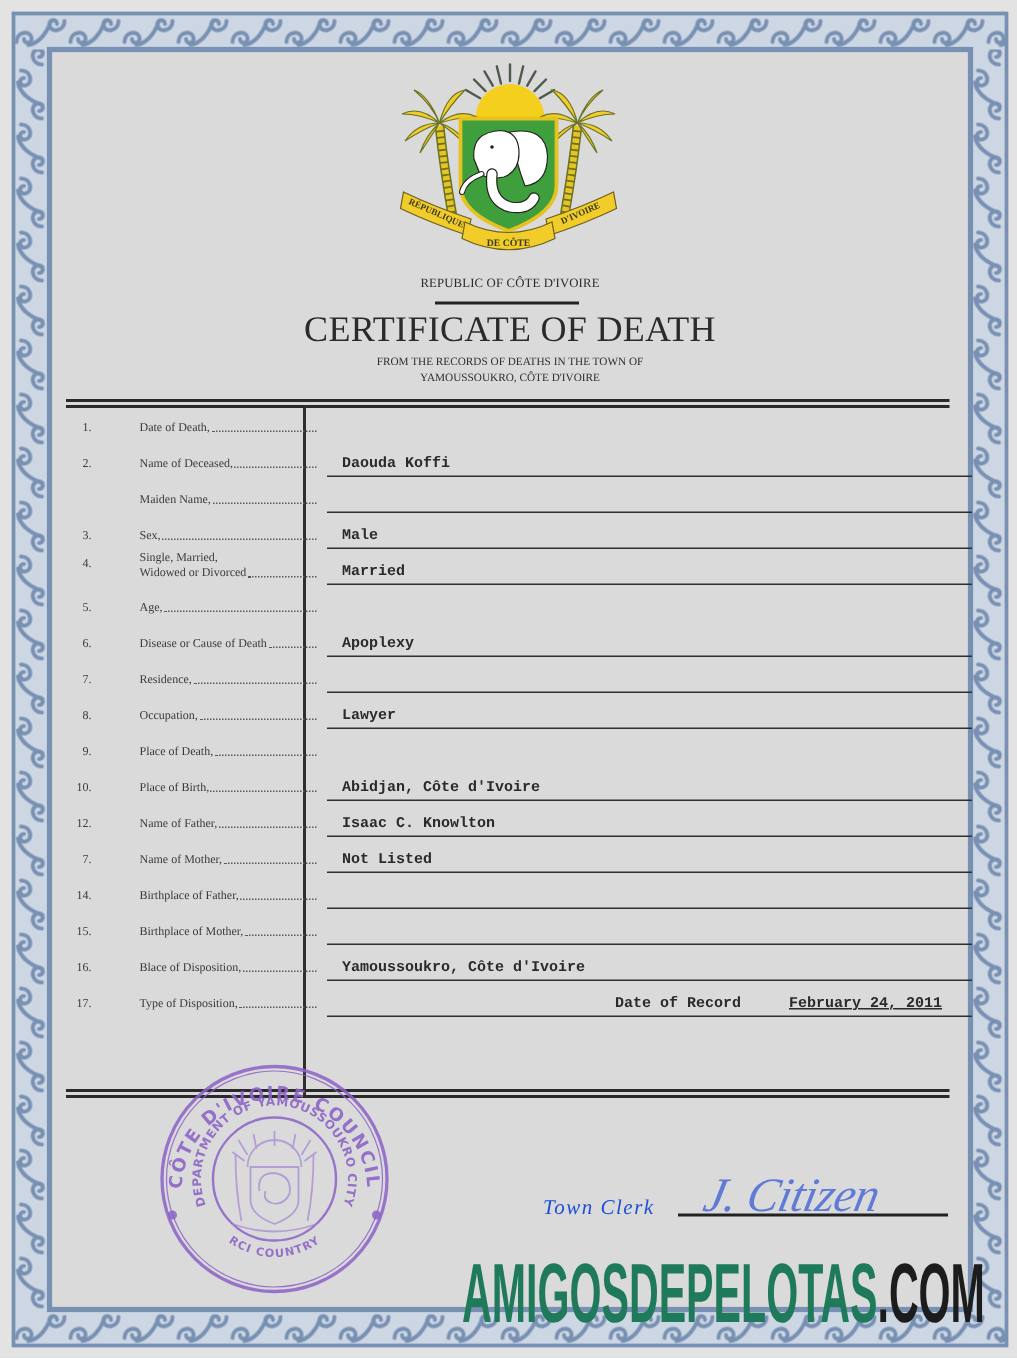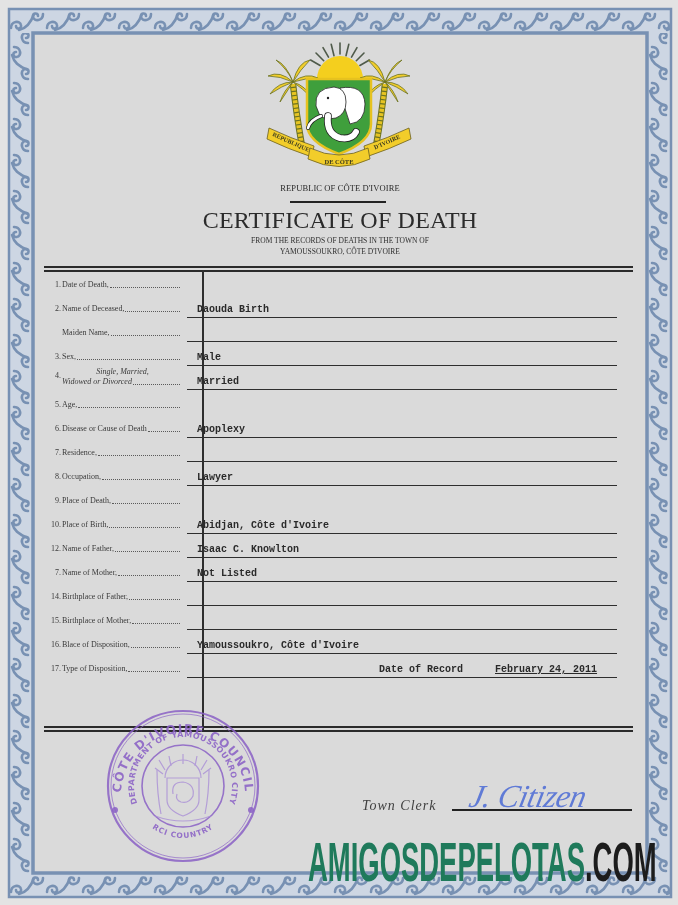--- a/index.html
+++ b/index.html
@@ -23,39 +23,39 @@
 
     .dbl { position:absolute; left:44px; width:589px; height:2px;
       border-top:2px solid #2a2a2a; border-bottom:2px solid #2a2a2a; }
     .dbl-top { top:266px; }
     .dbl-bottom { top:726px; }
     .divider { position:absolute; left:202px; top:270px; width:1.5px; height:462px; background:#2e2e2e; }
 
     .form { position:absolute; left:44px; top:270px; width:589px; }
     .row { display:flex; height:24px; align-items:flex-end; }
     .num { width:17px; text-align:right; font-size:8px; line-height:10px; color:#3a3a3a; padding-bottom:4px; flex:none; }
-    .label { width:121px; margin-left:1px; display:flex; align-items:flex-end; font-size:8px; line-height:10px;
-      color:#3a3a3a; padding-bottom:4px; white-space:nowrap; flex:none;text-align:center; }
-    .label.two { flex-direction:column; align-items:stretch; padding-bottom:3px;font-style:italic; }
+    .label { width:121px; margin-left:32px; display:flex; align-items:flex-end; font-size:8px; line-height:10px;
+      color:#3a3a3a; padding-bottom:4px; white-space:nowrap; flex:none; }
+    .label.two { flex-direction:column; align-items:stretch; padding-bottom:3px; }
     .label .l2 { display:flex; align-items:flex-end; }
     .num.top { align-self:flex-start; padding-top:5px; padding-bottom:0; }
     .leader { flex:1; border-bottom:1px dotted #5a5a5a; margin:0 3px 2px 1px; min-width:6px; height:0; }
     .value { margin-left:4px; width:430px; height:24px; box-sizing:border-box; flex:none;
       border-bottom:1.5px solid #2e2e2e; padding-left:10px; padding-bottom:1px;
       display:flex; align-items:flex-end;
       font-family:"Liberation Mono", monospace; font-size:10px; line-height:12px; font-weight:bold;
       color:#2a2a2a; white-space:pre; position:relative; }
     .rec { position:absolute; bottom:1px; }
     .rec-label { left:192px; }
     .rec-value { left:308px;text-decoration:underline; }
 
     svg.seal { position:absolute; left:105px; top:708px; }
 
     .clerk-label { position:absolute; left:362px; top:798px; font-style:italic; font-size:14px; line-height:16px;
-      letter-spacing:1px; color:#404040; }
+      letter-spacing:1px; color:#1d4ed8; }
     .clerk-line { position:absolute; left:452px; top:809px; width:180px; height:1.5px; background:#222; }
     .signature { position:absolute; left:470px; top:779px; font-family:"Liberation Serif", serif; font-style:italic;
       font-size:32px; line-height:34px; color:#5673d6; letter-spacing:-0.5px; transform:skewX(-12deg); opacity:0.92; }
 
     .watermark { position:absolute; left:308px; top:834px; white-space:nowrap;
       font-family:"Liberation Sans", sans-serif; font-weight:bold; font-size:56px; line-height:56px;
       transform:scaleX(0.49); transform-origin:left top; }
     .wm-main { color:#1f7a5b; }
     .wm-suffix { color:#1c1c1c; }
   </style>
@@ -169,21 +169,21 @@
         <span>Date of Death,</span>
         <span class="leader"></span>
       </span>
   </div>
   <div class="row">
     <span class="num">2.</span>
     <span class="label">
         <span>Name of Deceased,</span>
         <span class="leader"></span>
       </span>
-    <span class="value">Daouda Birth</span>
+    <span class="value">Daouda Koffi</span>
   </div>
   <div class="row">
     <span class="num"></span>
     <span class="label">
         <span>Maiden Name,</span>
         <span class="leader"></span>
       </span>
     <span class="value"></span>
   </div>
   <div class="row">

